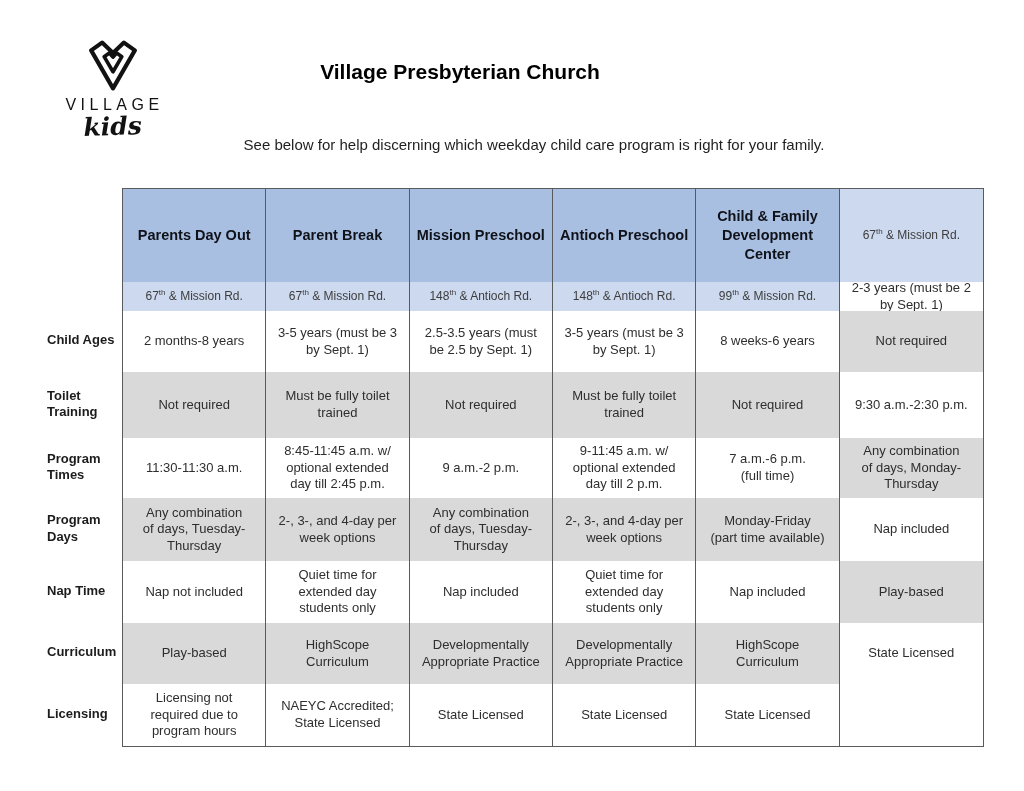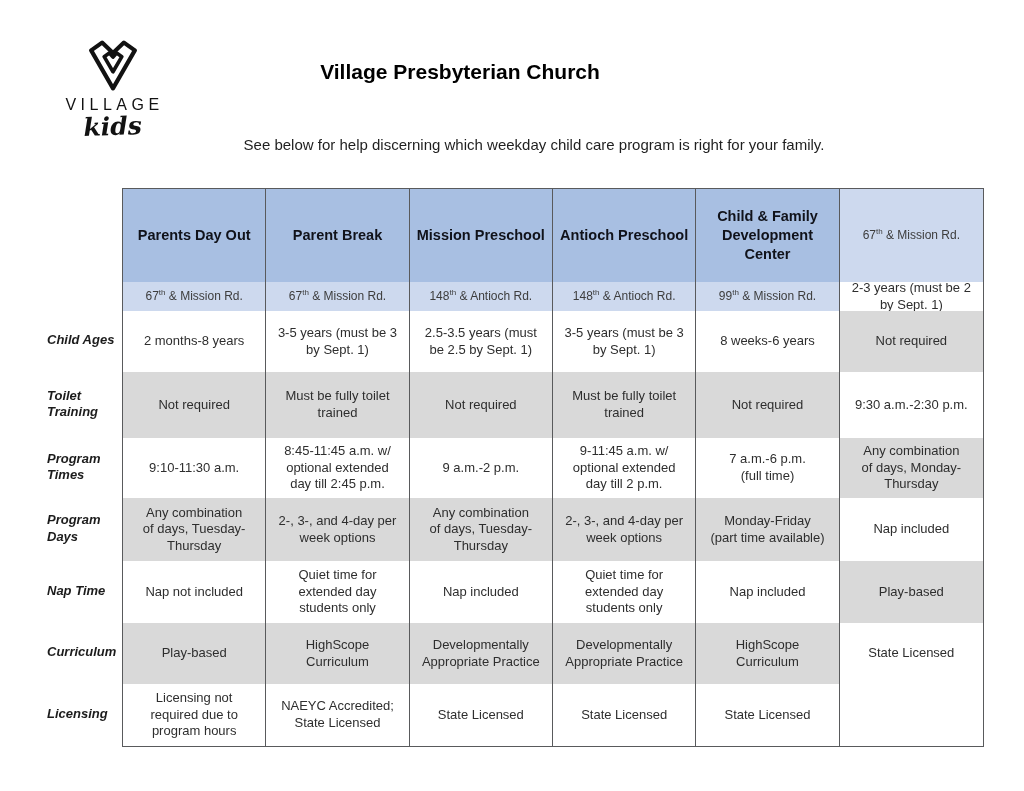--- a/index.html
+++ b/index.html
@@ -43,21 +43,20 @@
     position: absolute; left: 0; top: 136px; width: 1024px;
     text-align: center;
     font-size: 15px; color: #1f1f1f; margin-left: 22px;
   }
 
   
   .row-labels {
     position: absolute; left: 47px; top: 310px; width: 72px;
     display: grid;
     grid-template-rows: 61px 66px 60px 63px 62px 61px 62px;
-    font-style: italic;
   }
   .row-label {
     display: flex; align-items: center;
     font-size: 13px; font-weight: bold; color: #1c1c1c;
     line-height: 1.25; white-space: pre-line;
   }
 
   
   .ctable {
     position: absolute; left: 122px; top: 188px; width: 862px;
@@ -156,21 +155,21 @@
   <div class="cell r-gray">Not required</div>
   <div class="cell r-gray">Not required</div>
   <div class="cell r-gray">Must be fully toilet
 trained</div>
   <div class="cell r-gray">Not required</div>
   <div class="cell r-gray">Must be fully toilet
 trained</div>
   <div class="cell r-gray">Not required</div>
 
   <div class="cell r-white">9:30 a.m.-2:30 p.m.</div>
-  <div class="cell r-white">9:10-11:30 a.m.</div>
+  <div class="cell r-white">11:30-11:30 a.m.</div>
   <div class="cell r-white">8:45-11:45 a.m. w/
 optional extended
 day till 2:45 p.m.</div>
   <div class="cell r-white">9 a.m.-2 p.m.</div>
   <div class="cell r-white">9-11:45 a.m. w/
 optional extended
 day till 2 p.m.</div>
   <div class="cell r-white">7 a.m.-6 p.m.
 (full time)</div>
 

